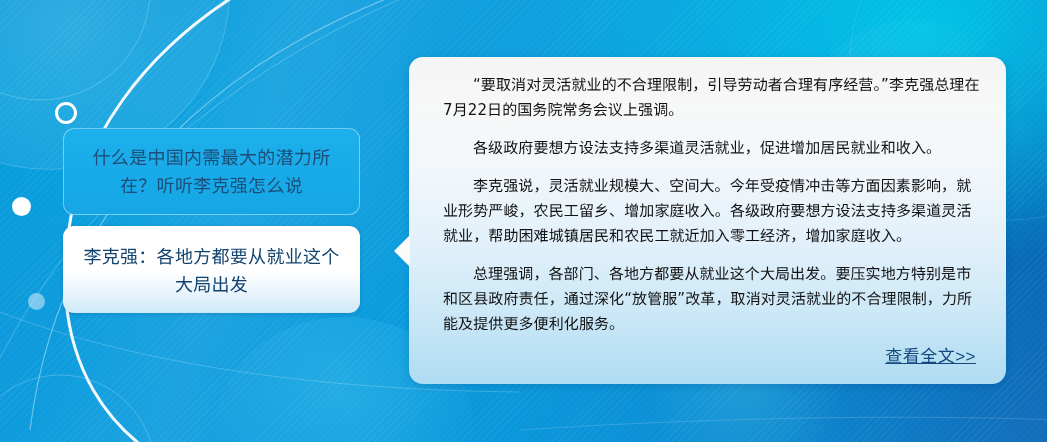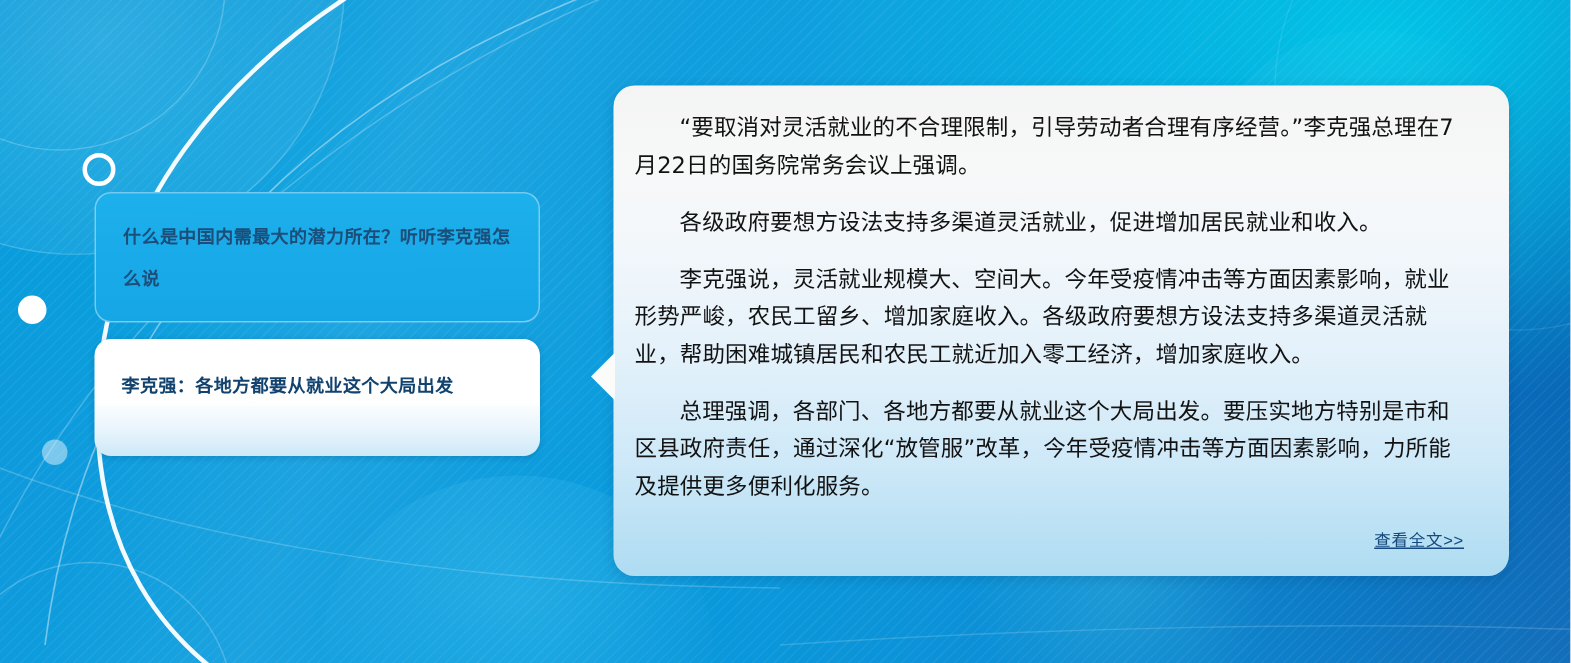--- a/index.html
+++ b/index.html
@@ -107,24 +107,25 @@
     position: absolute;
     left: 63px;
     top: 128px;
     width: 297px;
   }
   .headline {
     position: relative;
     border-radius: 11px;
     padding: 15px 18px 14px 18px;
     line-height: 28px;
-    font-size: 12px;
-    font-weight: bold;
+    font-size: 18px;
+    font-weight: normal;
     letter-spacing: 0.3px;
     cursor: pointer;
+    text-align: center;
   }
   .headline-muted {
     background: linear-gradient(180deg, #1cb0ec 0%, #16a6e6 100%);
     color: #1c4e79;
     border: 1px solid rgba(255,255,255,0.40);
     min-height: 78px;
   }
   .headline-active {
     margin-top: 11px;
     background: linear-gradient(180deg, #ffffff 0%, #ffffff 52%, #e8f4fc 78%, #cde9f8 100%);
@@ -159,38 +160,38 @@
     position: absolute;
     left: -15px;
     top: 178px;
     width: 0; height: 0;
     border-top: 16px solid transparent;
     border-bottom: 16px solid transparent;
     border-right: 16px solid #fbfbfa;
   }
   .article-body {
     position: absolute;
-    left: 14px;
+    left: 34px;
     top: 16px;
     right: 26px;
   }
   .para {
     margin: 0 0 13px 0;
     text-indent: 2em;
     font-family: "DejaVu Sans", "Liberation Sans", sans-serif;
     font-size: 15px;
     line-height: 25px;
     color: #121212;
     letter-spacing: 0.1px;
   }
   .read-more {
     position: absolute;
     right: 30px;
     bottom: 17px;
-    font-size: 11px;
+    font-size: 17px;
     color: #14497f;
     text-decoration: underline;
     cursor: pointer;
     letter-spacing: 0.5px;
   }
 </style>
 </head>
 <body>
 
 <div class="stage">
@@ -238,19 +239,19 @@
 
   </div>
 
   <div class="article-panel">
     <span class="panel-arrow"></span>
 
     <div class="article-body">
       <p class="para">“要取消对灵活就业的不合理限制，引导劳动者合理有序经营。”李克强总理在7月22日的国务院常务会议上强调。</p>
       <p class="para">各级政府要想方设法支持多渠道灵活就业，促进增加居民就业和收入。</p>
       <p class="para">李克强说，灵活就业规模大、空间大。今年受疫情冲击等方面因素影响，就业形势严峻，农民工留乡、增加家庭收入。各级政府要想方设法支持多渠道灵活就业，帮助困难城镇居民和农民工就近加入零工经济，增加家庭收入。</p>
-      <p class="para">总理强调，各部门、各地方都要从就业这个大局出发。要压实地方特别是市和区县政府责任，通过深化“放管服”改革，今年受疫情冲击等方面因素影响，力所能及提供更多便利化服务。</p>
+      <p class="para">总理强调，各部门、各地方都要从就业这个大局出发。要压实地方特别是市和区县政府责任，通过深化“放管服”改革，取消对灵活就业的不合理限制，力所能及提供更多便利化服务。</p>
     </div>
 
     <a class="read-more" href="#">查看全文&gt;&gt;</a>
   </div>
 
 </div>
 
 </body></html>

